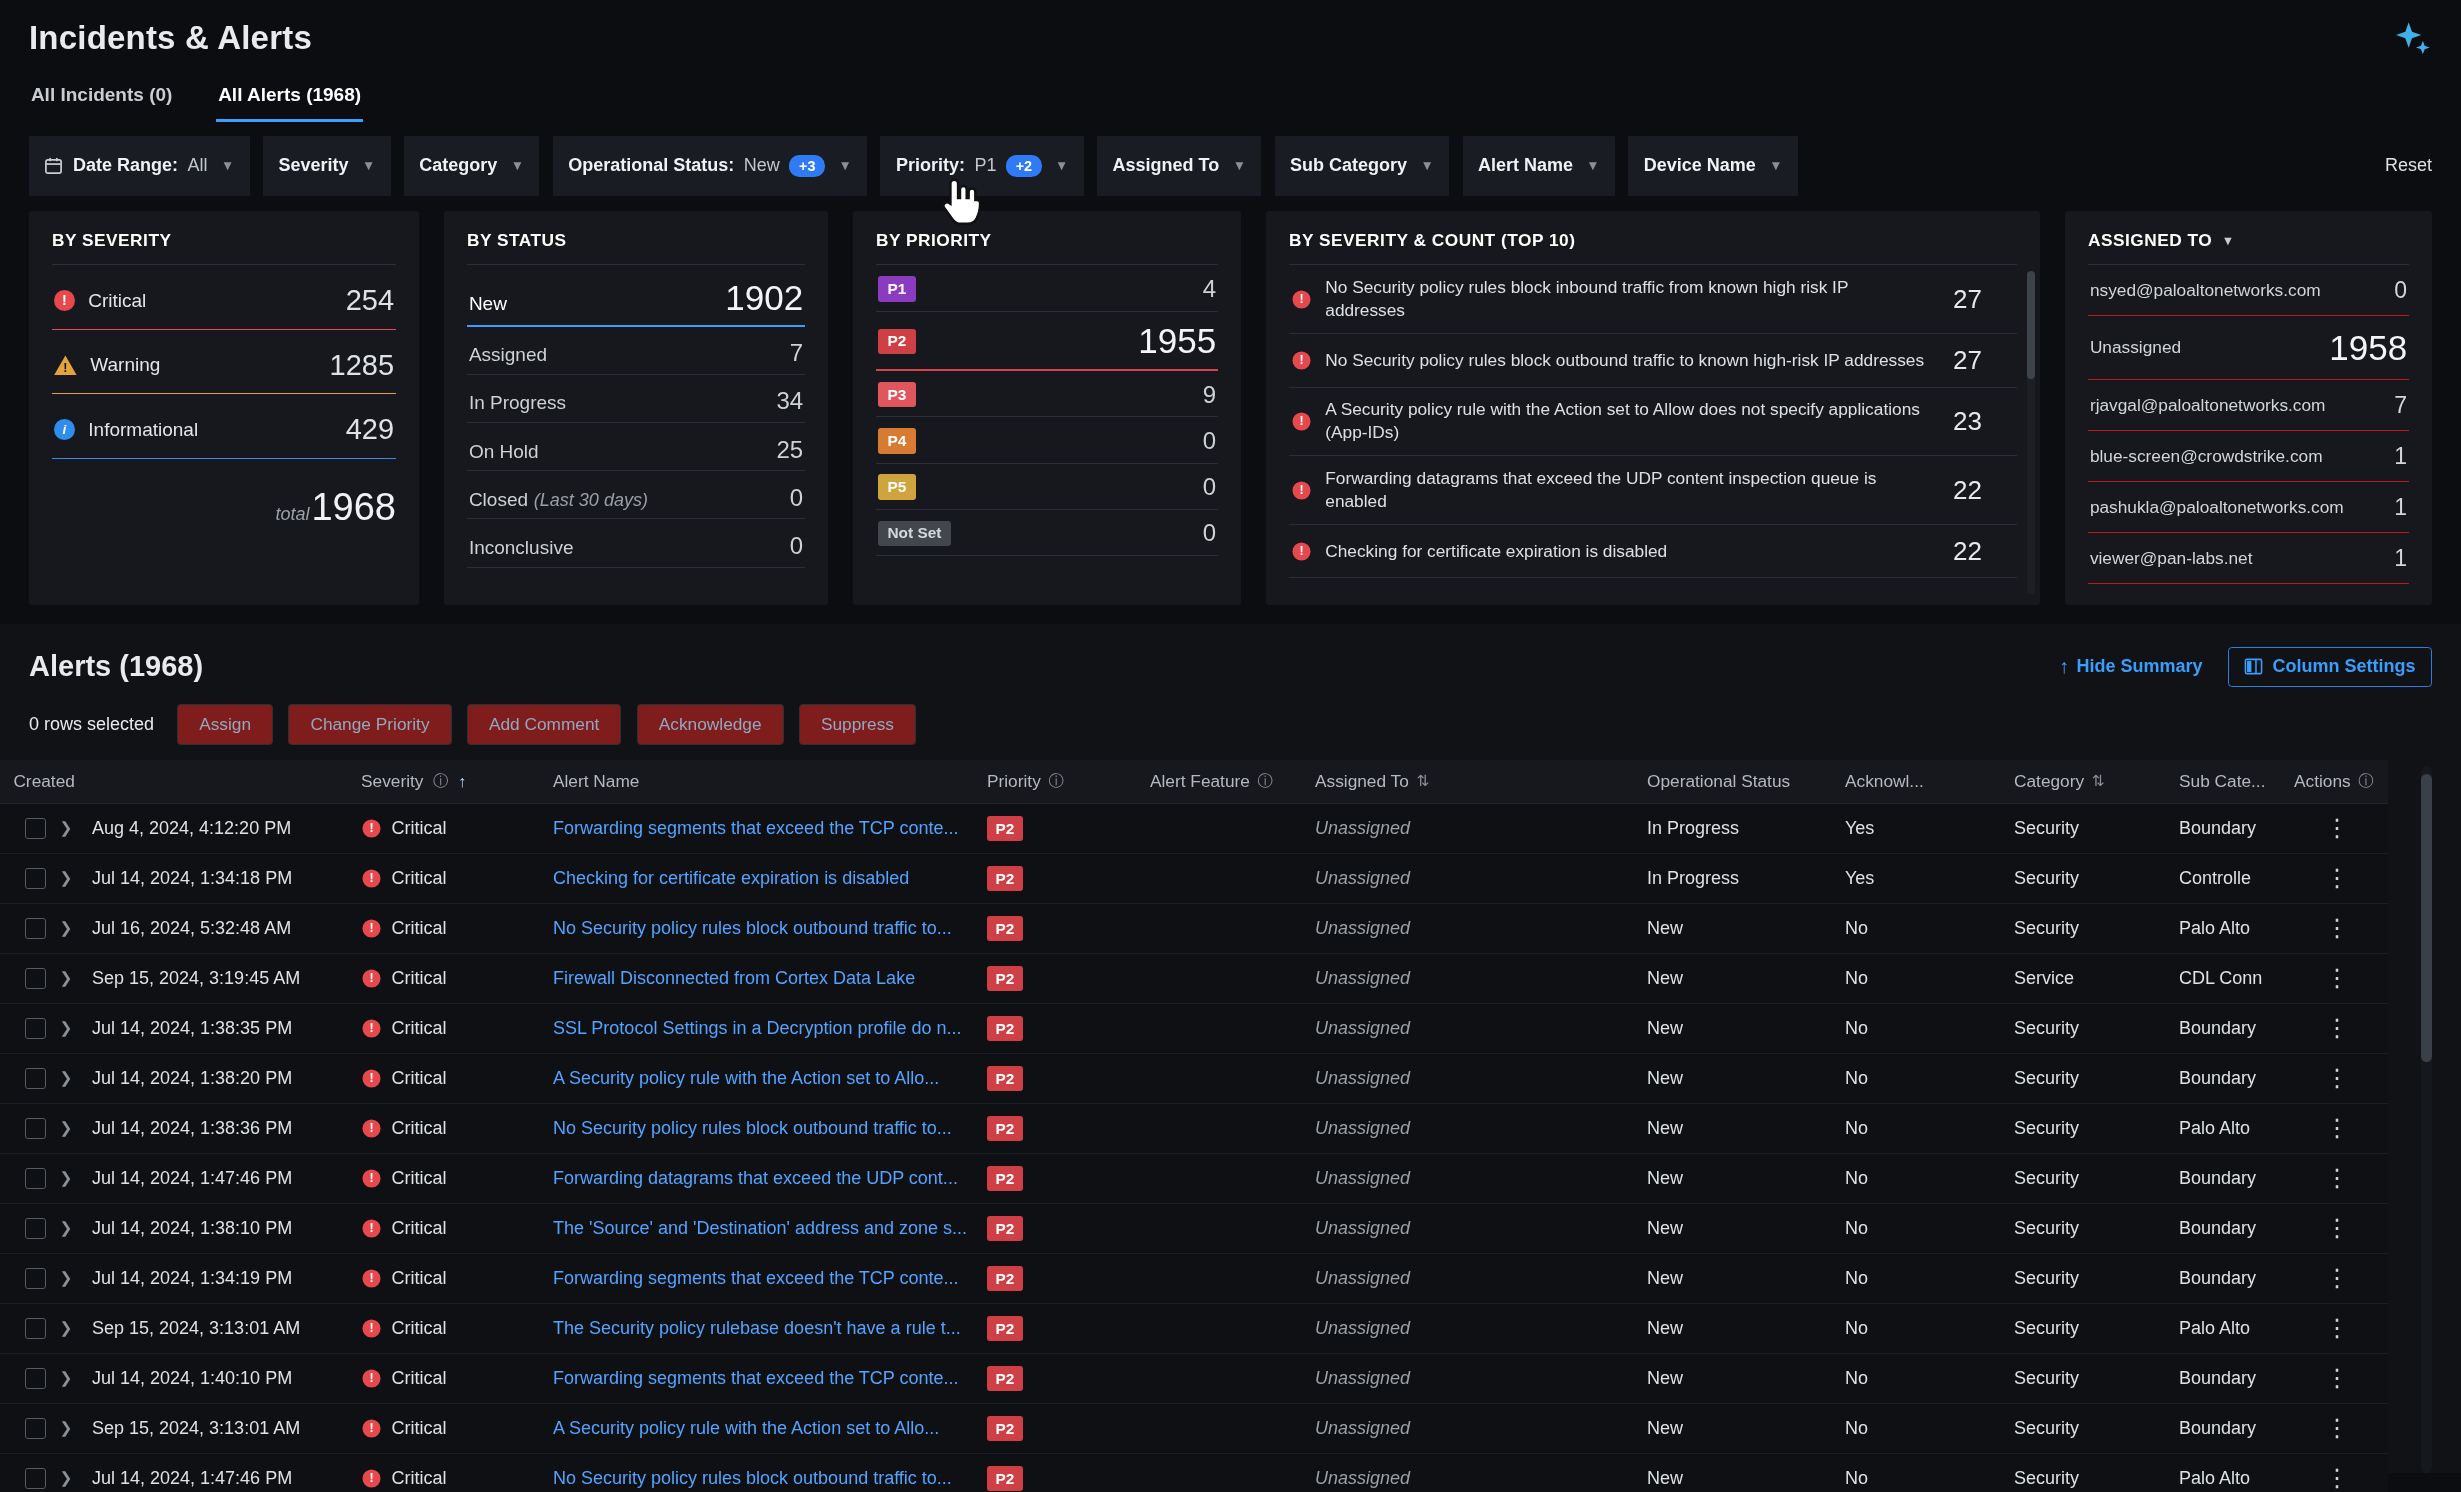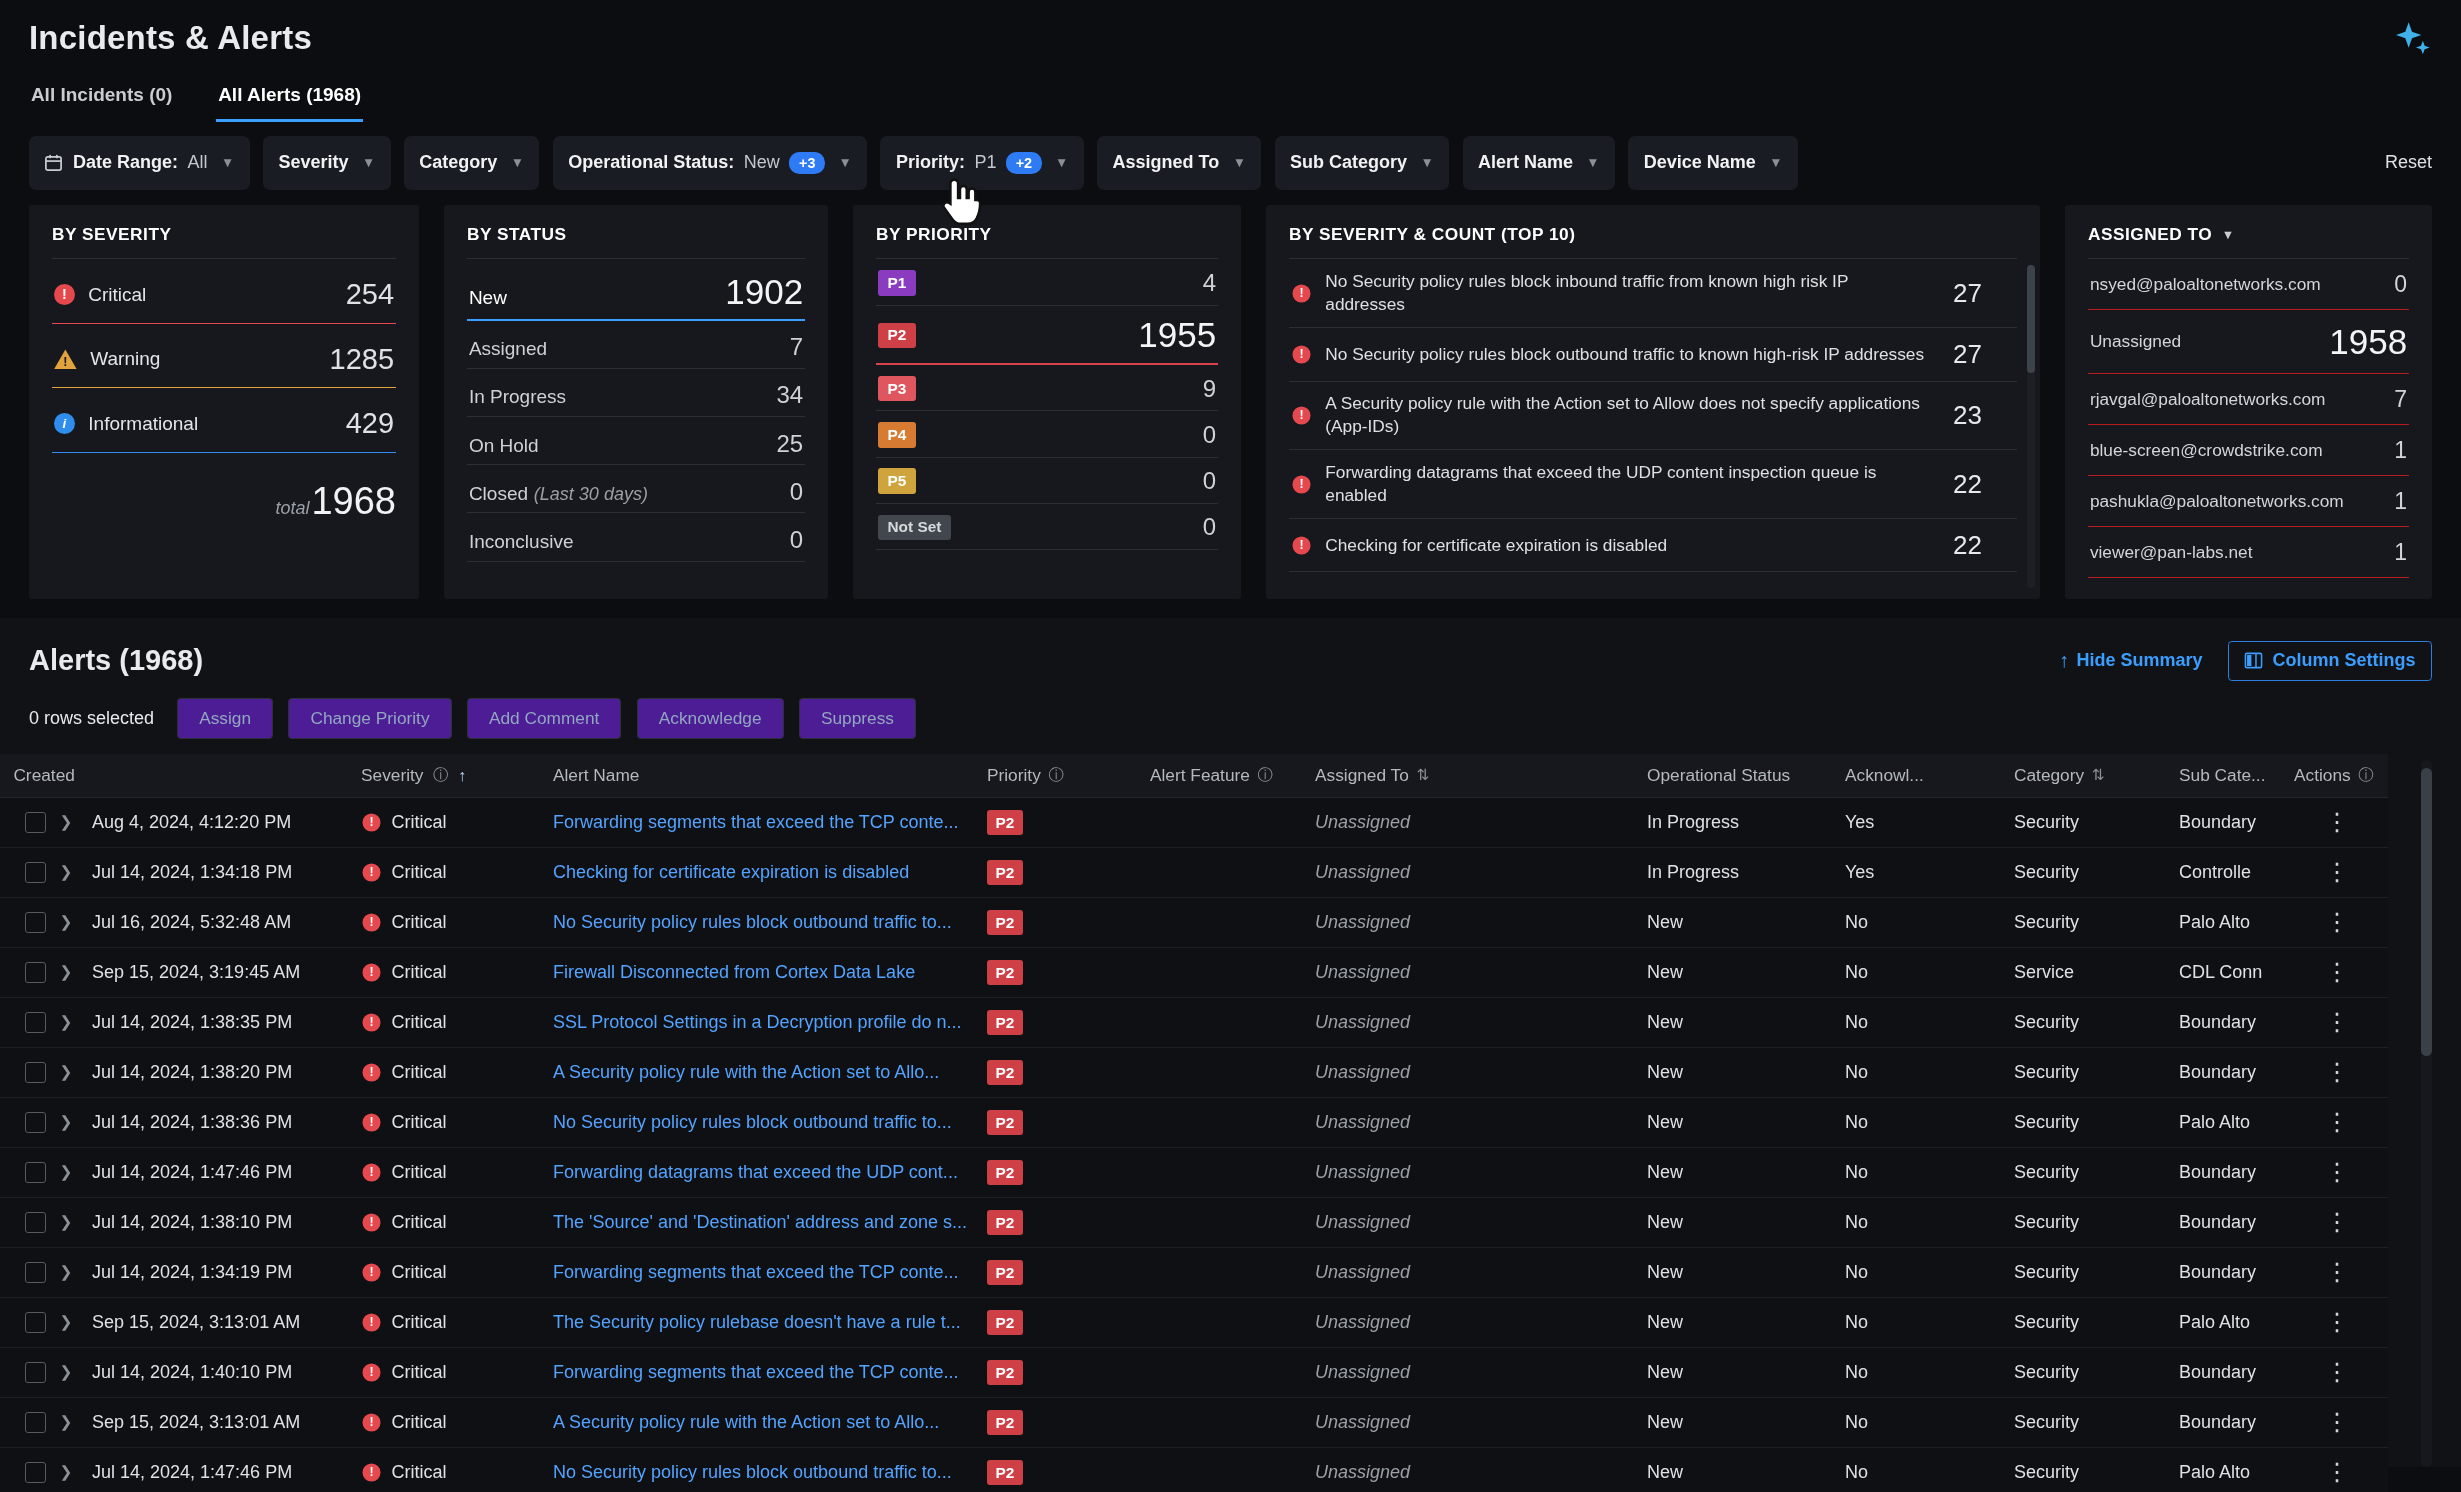--- a/index.html
+++ b/index.html
@@ -10,21 +10,21 @@
   .page-header { display:flex; justify-content:space-between; align-items:flex-start; padding:19px 29px 3.8px; }
   .page-title { font-size:33px; font-weight:700; letter-spacing:0.2px; }
   .sparkle { width:40px; height:40px; }
 
   .tabs { display:flex; gap:42px; padding:0 29px; margin-top:13.4px; }
   .tab { font-size:19px; font-weight:700; color:#c9cdd2; padding:7.7px 1.9px 13.4px; cursor:pointer; border-bottom:3.8px solid transparent; }
   .tab.active { color:#ffffff; border-bottom-color:#3b9eff; }
 
   
   .filterbar { display:flex; align-items:center; gap:13.4px; padding:13.4px 29px 15.4px; }
-  .chip { background:#191c22; border-radius:7px; height:54px; padding:0 15.4px; display:inline-flex; align-items:center; gap:9.6px; font-size:18px; cursor:pointer; white-space:nowrap; }
+  .chip { background:#191c22; border-radius:1px; height:60px; padding:0 15.4px; display:inline-flex; align-items:center; gap:9.6px; font-size:18px; cursor:pointer; white-space:nowrap; }
   .chip .lbl { font-weight:700; color:#f0f2f4; }
   .chip .val { color:#c3c8cd; }
   .chip .chev { color:#8b9096; font-size:13.4px; margin-left:3.8px; }
   .chip .plus { background:#2f7bf6; color:#fff; font-size:14.4px; font-weight:700; padding:2.9px 9.6px; border-radius:10.6px; }
   .cal-ico { width:19px; height:19px; }
   .reset { margin-left:auto; font-size:18px; color:#dfe2e5; cursor:pointer; }
 
   
   .cards { display:flex; gap:25px; padding:0 29px; height:394px; }
   .card { background:#16181d; border-radius:2.9px; padding:19px 23px; overflow:hidden; position:relative; }
@@ -77,21 +77,21 @@
   
   .alerts-section { margin-top:19px; background:#101216; padding-top:19px; position:relative; height:849px; }
   .sec-head { display:flex; align-items:center; padding:3.8px 29px 17.3px; }
   .sec-title { font-size:29px; font-weight:700; }
   .sec-right { margin-left:auto; display:flex; align-items:center; gap:25px; }
   .hide-summary { color:#3b9eff; font-size:18px; font-weight:600; display:flex; gap:7.7px; align-items:center; cursor:pointer; }
   .col-settings { border:1.4px solid #2e7de0; color:#3b9eff; border-radius:3.8px; padding:8.6px 15.4px; font-size:18px; font-weight:600; display:flex; gap:9.6px; align-items:center; background:transparent; cursor:pointer; }
 
   .selbar { display:flex; align-items:center; gap:17.3px; padding:0 29px 15.4px; }
   .selcount { font-size:18px; color:#e8eaed; margin-right:5.8px; }
-  .abtn { background:#4c1d95; border:1px solid #2c3138; color:#93a7c0; border-radius:3.8px; padding:8.6px 21px; font-size:17.3px; cursor:pointer; }
+  .abtn { background:#7f1d1d; border:1px solid #2c3138; color:#93a7c0; border-radius:3.8px; padding:8.6px 21px; font-size:17.3px; cursor:pointer; }
 
   .tbl { margin-right:73px; }
   .thead { display:flex; align-items:center; height:44px; background:#16181d; font-size:17.3px; color:#b3b9bf; border-bottom:1px solid #22262b; }
   .th { display:flex; align-items:center; gap:7.7px; padding-right:9.6px; cursor:pointer; }
   .info-ico { color:#8b9096; font-size:15.4px; }
   .sort-up { color:#bcd6f7; font-size:16.3px; }
   .sort-both { color:#8b9096; font-size:15.4px; }
 
   .col-created-h { width:361px; padding-left:13.4px; }
   .col-select { width:92px; display:flex; align-items:center; gap:13.4px; padding-left:25px; }

